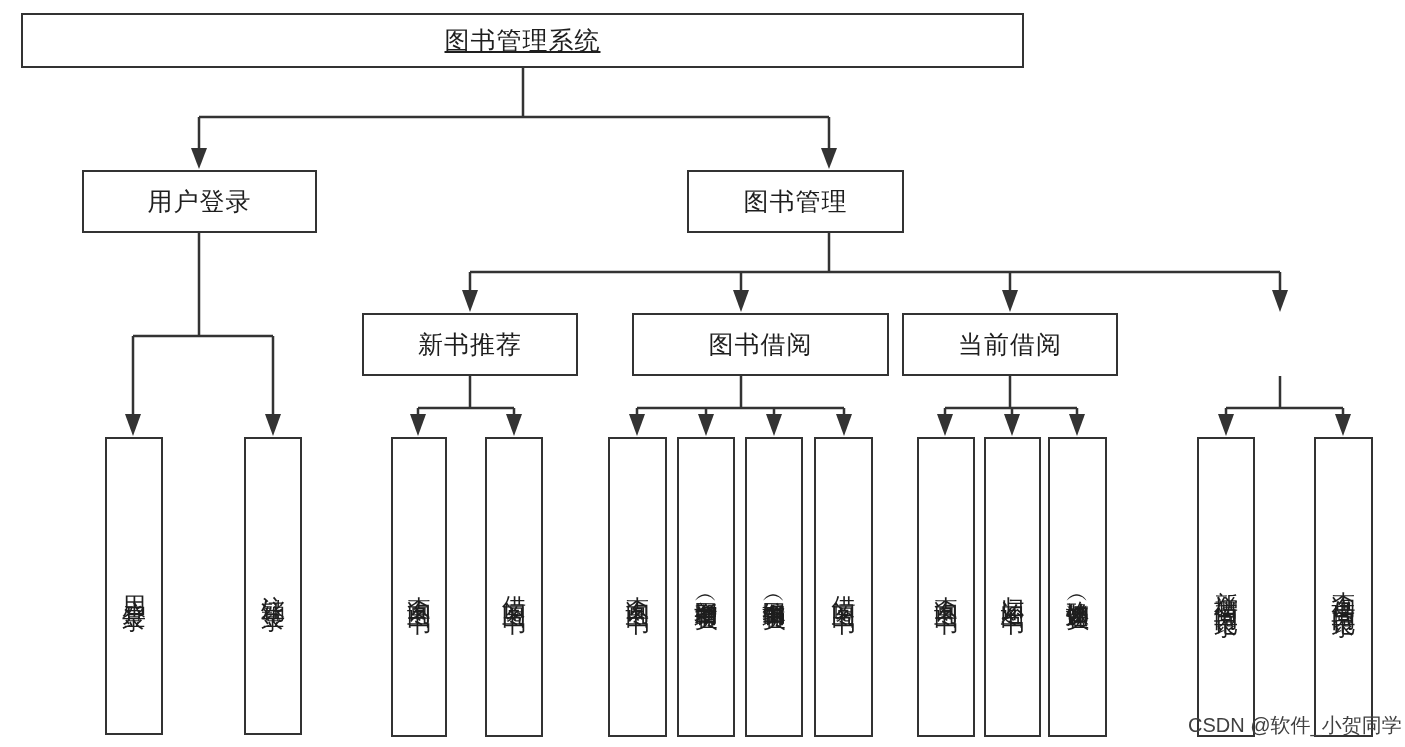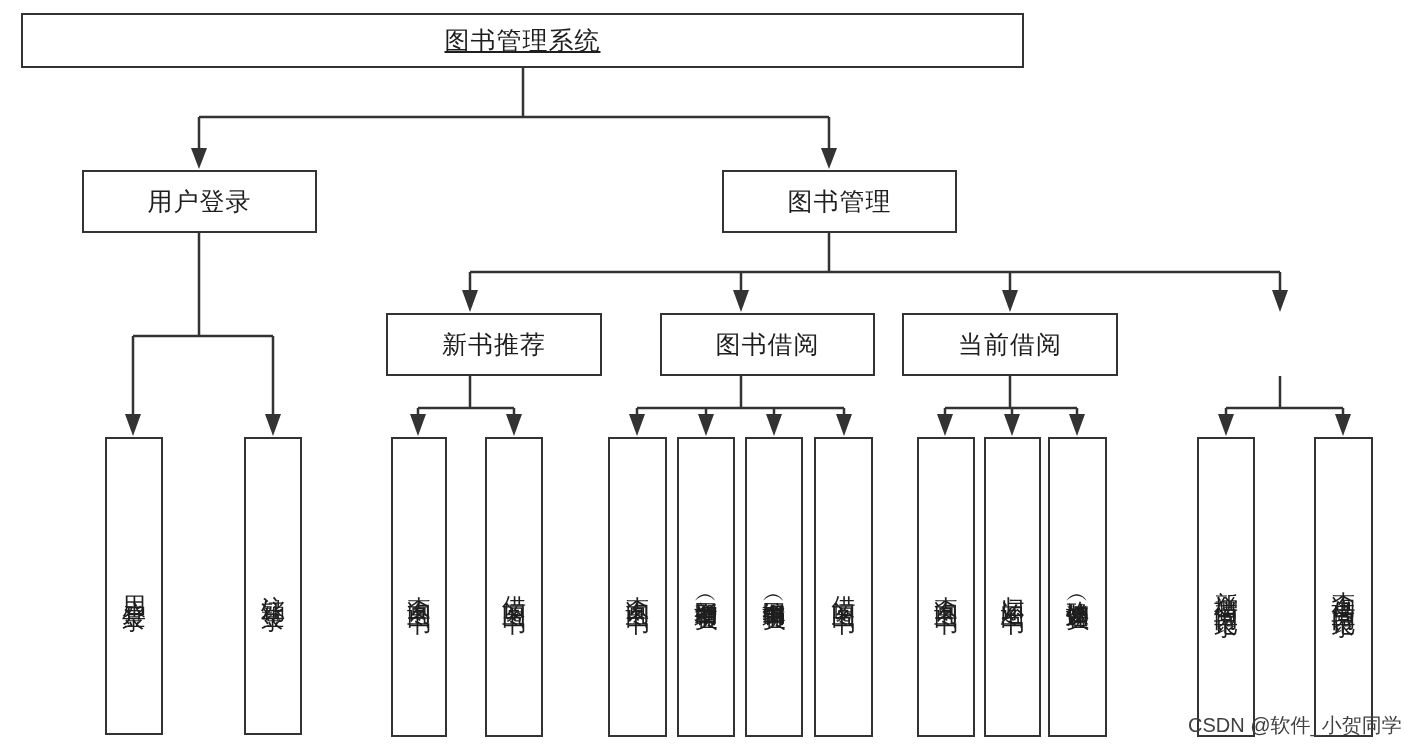--- a/index.html
+++ b/index.html
@@ -79,24 +79,24 @@
     <g>
       <path d="M1280 376 V408 M1226 408 H1343 M1226 408 V416 M1343 408 V416"></path>
       <polygon points="1218,414 1234,414 1226,436"></polygon>
       <polygon points="1335,414 1351,414 1343,436"></polygon>
     </g>
   </svg>
 
   <div class="node" style="left:21px;top:13px;width:1003px;height:55px;text-decoration:underline;">图书管理系统</div>
 
   <div class="node" style="left:82px;top:170px;width:235px;height:63px;">用户登录</div>
-  <div class="node" style="left:722px;top:170px;width:235px;height:63px;">图书管理</div>
+  <div class="node" style="left:687px;top:170px;width:217px;height:63px;">图书管理</div>
 
-  <div class="node" style="left:362px;top:313px;width:216px;height:63px;margin-left:24px;">新书推荐</div>
-  <div class="node" style="left:660px;top:313px;width:215px;height:63px;">图书借阅</div>
+  <div class="node" style="left:362px;top:313px;width:216px;height:63px;">新书推荐</div>
+  <div class="node" style="left:632px;top:313px;width:257px;height:63px;">图书借阅</div>
   <div class="node" style="left:902px;top:313px;width:216px;height:63px;">当前借阅</div>
 
   <div class="vnode" style="left:105px;top:437px;width:58px;height:298px;">用户登录</div>
   <div class="vnode" style="left:244px;top:437px;width:58px;height:298px;">注销登录</div>
 
   <div class="vnode" style="left:391px;top:437px;width:56px;height:300px;">查询图书</div>
   <div class="vnode" style="left:485px;top:437px;width:58px;height:300px;">借阅图书</div>
 
   <div class="vnode" style="left:608px;top:437px;width:59px;height:300px;">查询图书</div>
   <div class="vnode tight" style="left:677px;top:437px;width:58px;height:300px;">新增图书（管理员）</div>

